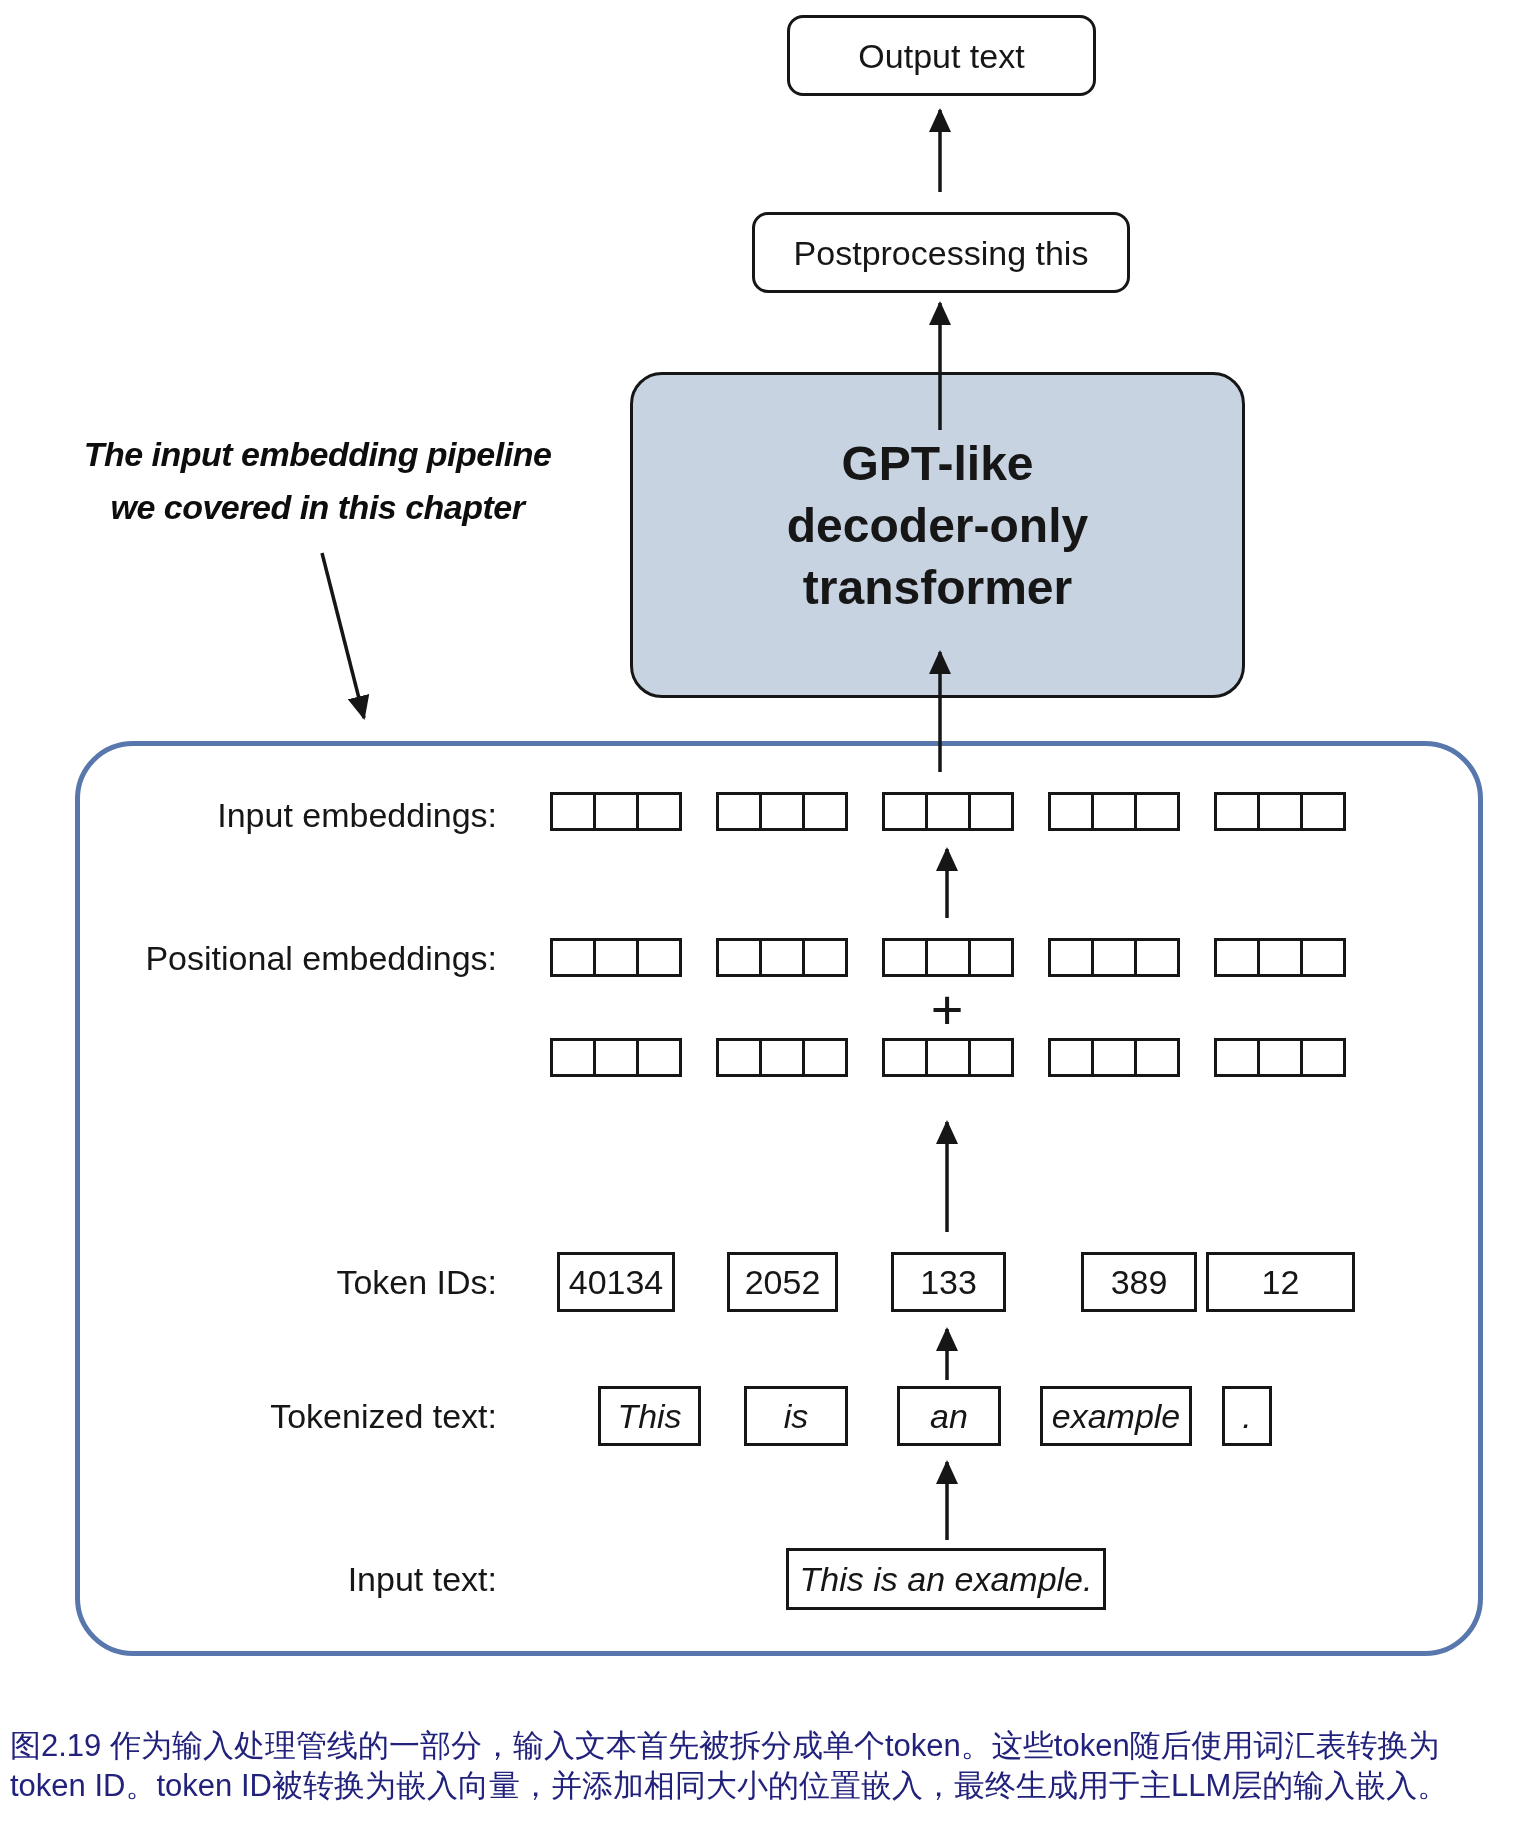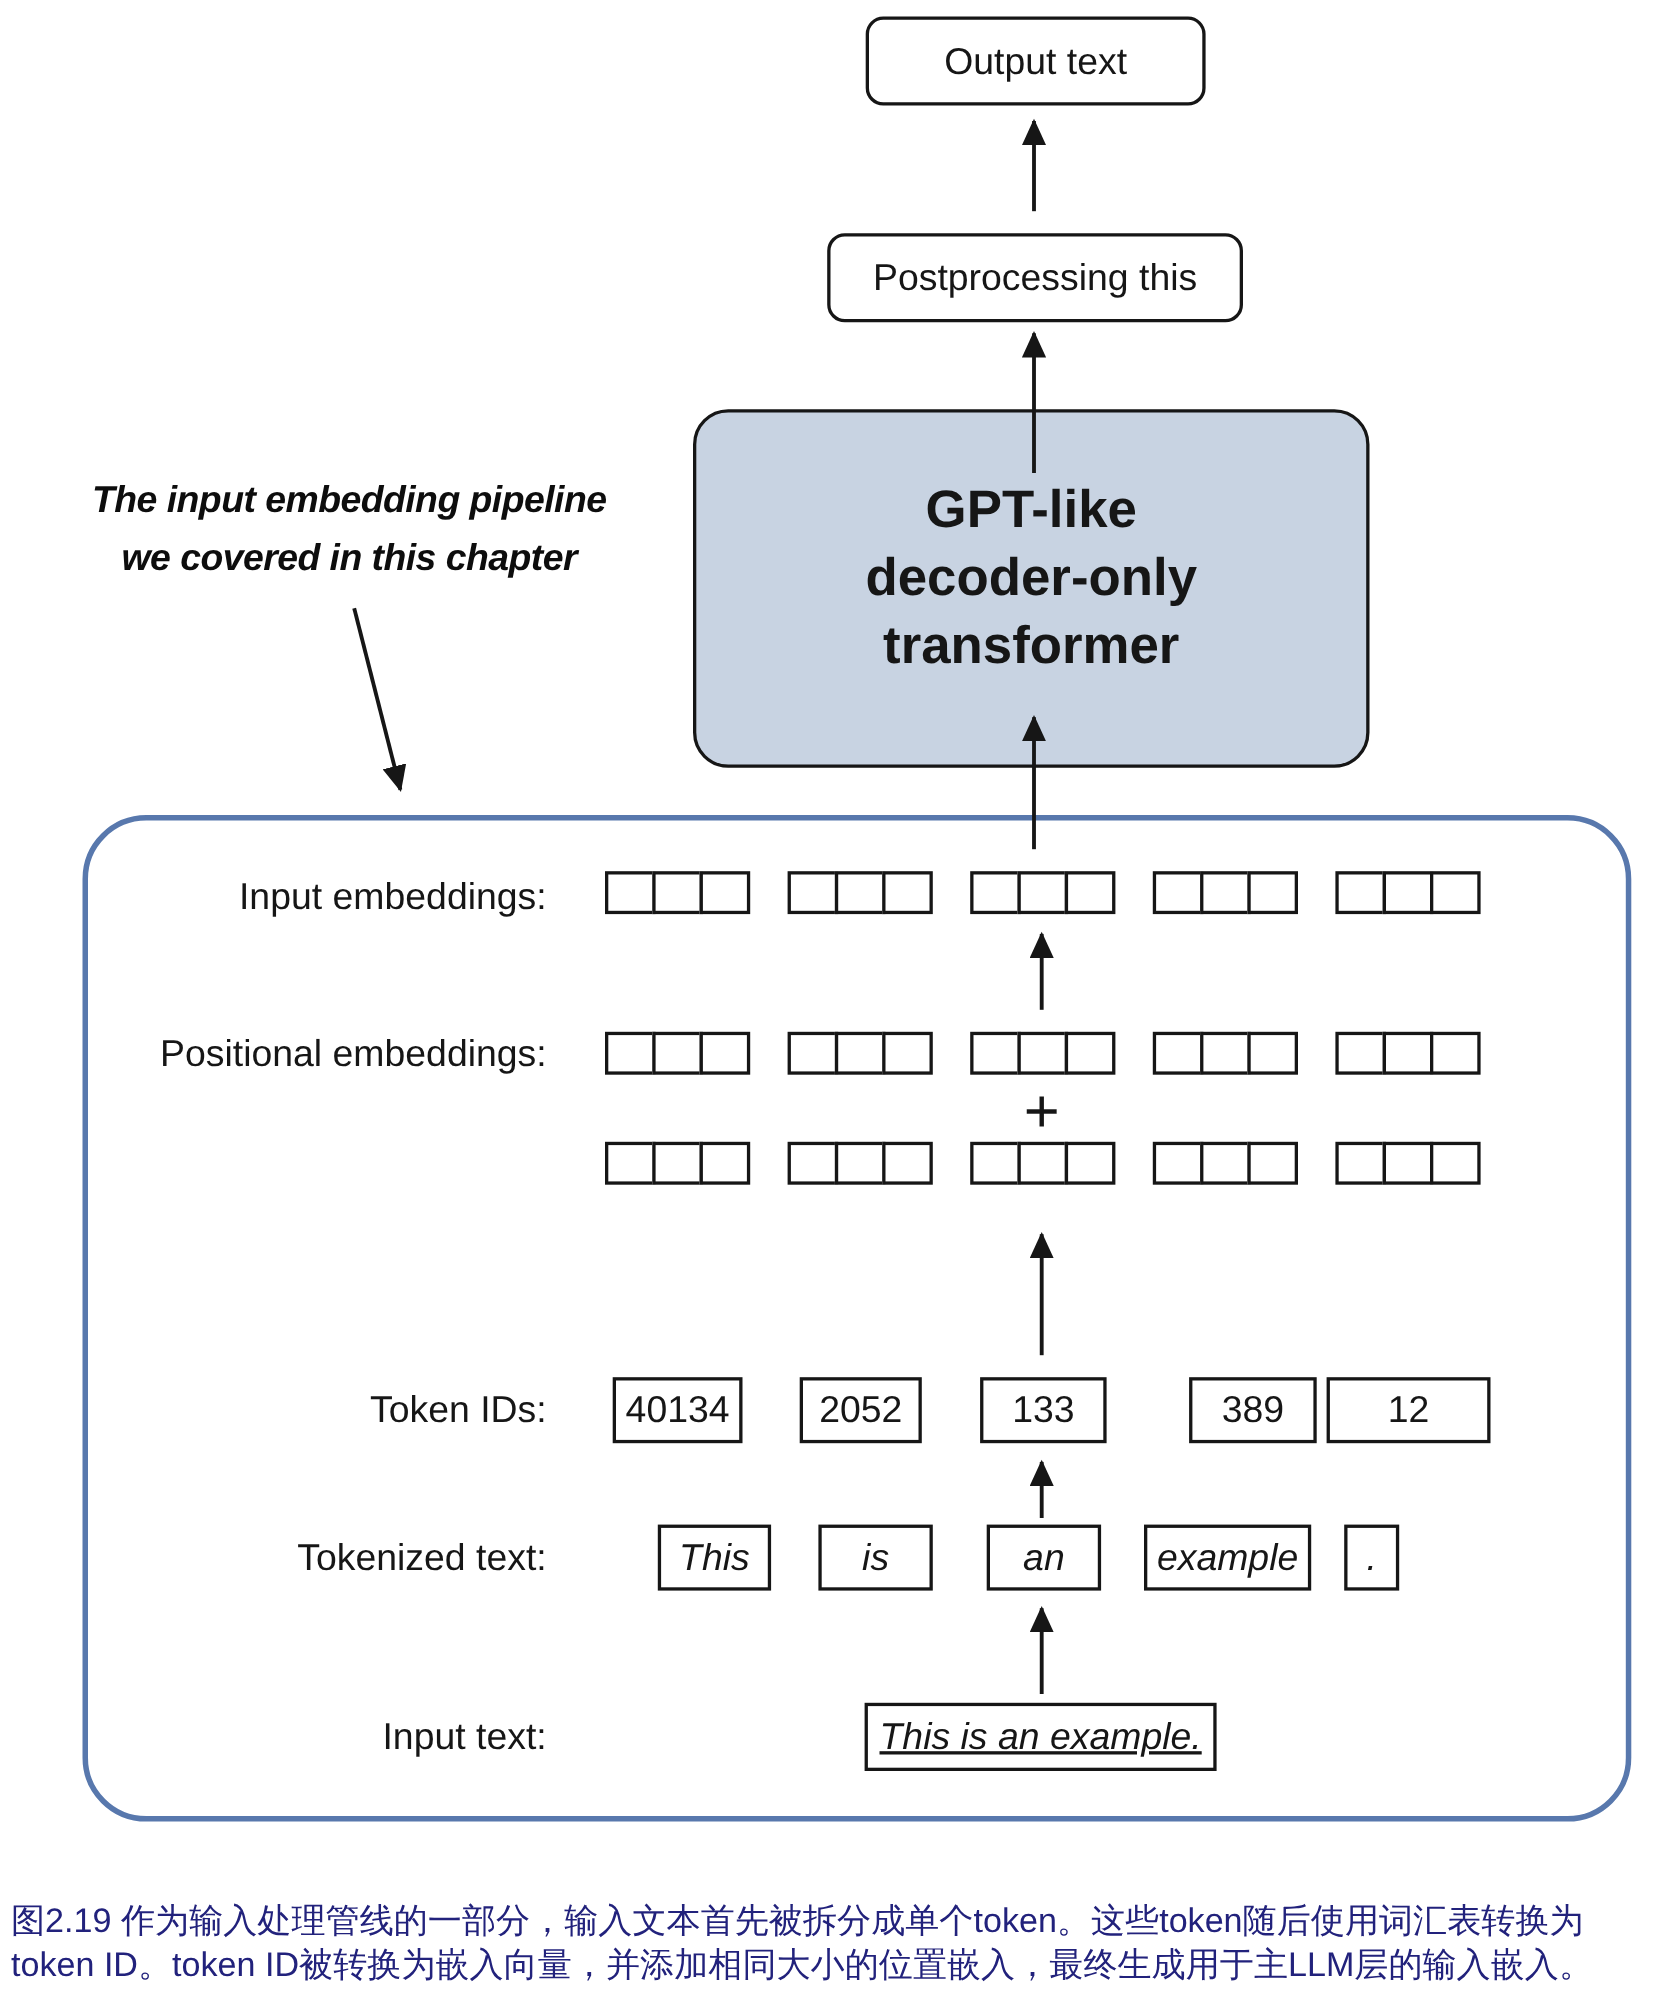--- a/index.html
+++ b/index.html
@@ -192,21 +192,21 @@
   <div class="vbox" style="left:1206px;top:1252px;width:149px;">12</div>
 
   <div class="rowlabel" style="top:1396px;">Tokenized text:</div>
   <div class="vbox it" style="left:598px;top:1386px;width:103px;">This</div>
   <div class="vbox it" style="left:744px;top:1386px;width:104px;">is</div>
   <div class="vbox it" style="left:897px;top:1386px;width:104px;">an</div>
   <div class="vbox it" style="left:1040px;top:1386px;width:152px;">example</div>
   <div class="vbox it" style="left:1222px;top:1386px;width:50px;">.</div>
 
   <div class="rowlabel" style="top:1559px;">Input text:</div>
-  <div class="vbox it" style="left:786px;top:1548px;width:320px;height:62px;border-width:3.5px;text-decoration:underline;">This is an example.</div>
+  <div class="vbox it" style="left:786px;top:1548px;width:320px;height:62px;border-width:3.5px;">This is an example.</div>
 
   <div class="caption">
     <span>图2.19 作为输入处理管线的一部分，输入文本首先被拆分成单个token。这些token随后使用词汇表转换为</span>
     <span>token ID。token ID被转换为嵌入向量，并添加相同大小的位置嵌入，最终生成用于主LLM层的输入嵌入。</span>
   </div>
 
   <svg class="overlay" width="1514" height="1822" viewBox="0 0 1514 1822">
     <defs>
       <marker id="ah" markerUnits="userSpaceOnUse" markerWidth="26" markerHeight="22" refX="22" refY="11" orient="auto">
         <path d="M0,0 L24,11 L0,22 Z" fill="#161616"></path>

